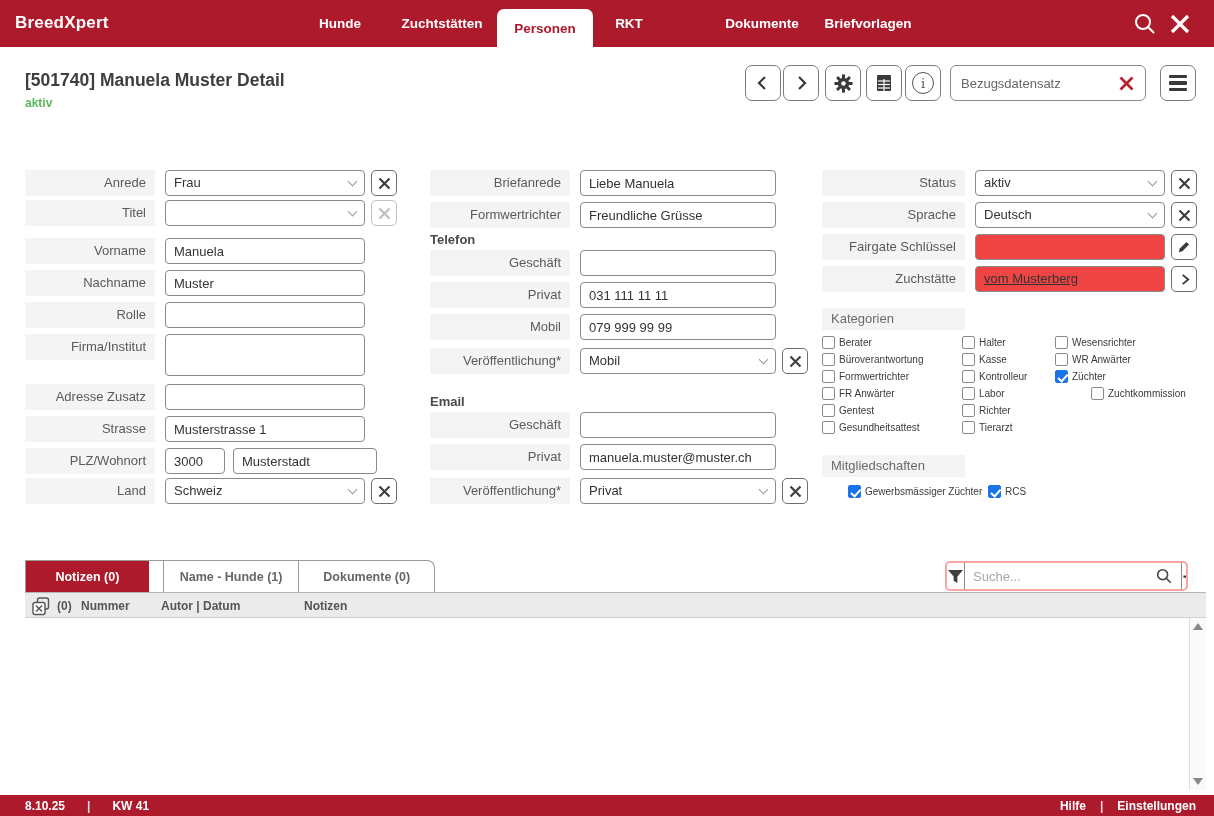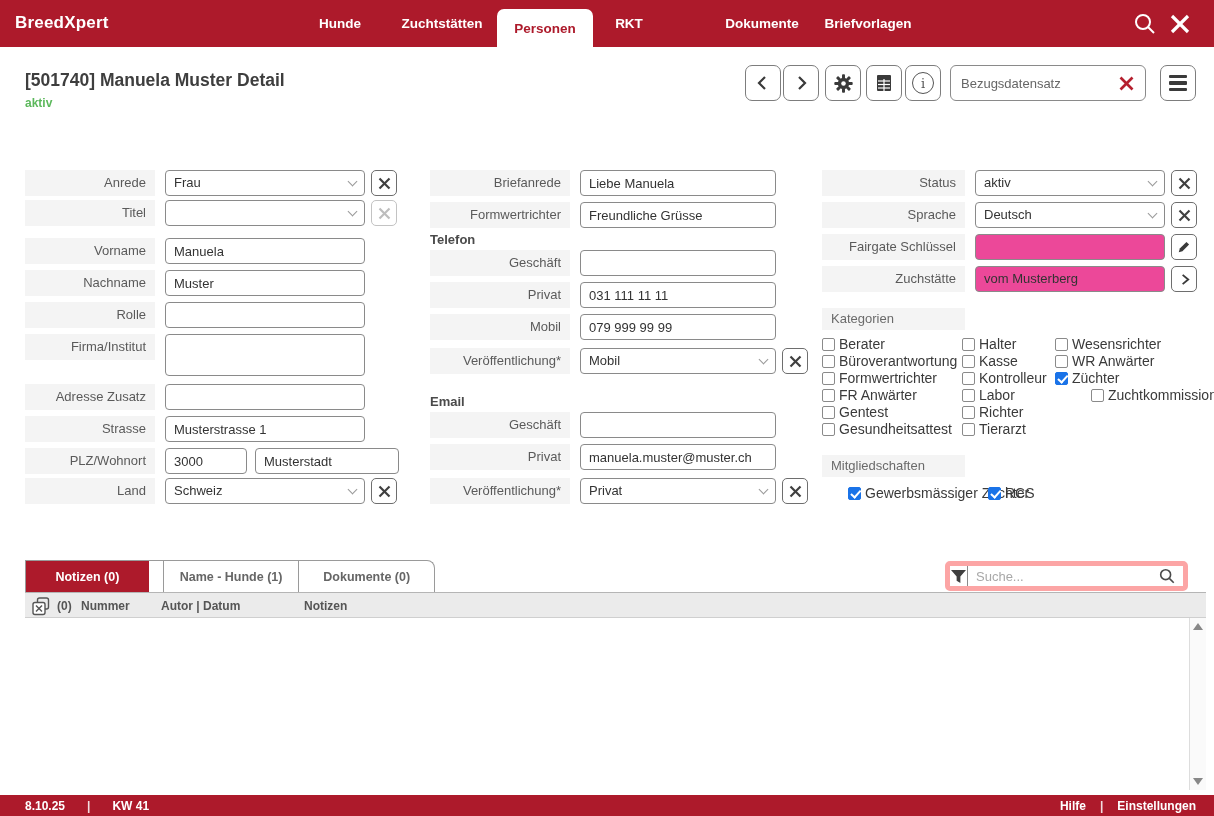--- a/index.html
+++ b/index.html
@@ -30,49 +30,49 @@
   .ref-field .ref-text { flex:1; }
 
   
   .row { position:absolute; display:flex; align-items:flex-start; }
   .lbl { background:#f4f4f4; color:#5a5a5a; font-size:13px; height:26px; line-height:26px; text-align:right;
          padding-right:9px; }
   .fld { height:26px; border:1px solid #8a8a8a; border-radius:4px; font-size:13px; color:#333; padding:0 8px;
          background:#fff; margin-left:10px; }
   input.fld { outline:none; }
   textarea.fld { height:42px; resize:none; padding-top:4px; outline:none; }
-  .fld.dis { background:#ec4899; line-height:24px; }
+  .fld.dis { background:#ef4444; line-height:24px;text-decoration:underline; }
   .select { display:flex; align-items:center; justify-content:space-between; cursor:pointer; line-height:24px; }
   .chev { width:7px; height:7px; border-right:1.5px solid #9a9a9a; border-bottom:1.5px solid #9a9a9a;
           transform:rotate(45deg); margin-top:-4px; }
   .sidebtn { width:26px; height:26px; border:1.5px solid #6e6e6e; border-radius:5px; background:#fff; margin-left:6px;
              display:flex; align-items:center; justify-content:center; cursor:pointer; flex:none; }
   .sidebtn.disabled { border-color:#c3c3c3; }
   .w130{width:130px} .w140{width:140px} .w143{width:143px}
-  .f200{width:200px} .f196{width:196px} .f190{width:190px} .f64{width:82px} .f128{width:144px; margin-left:8px}
+  .f200{width:200px} .f196{width:196px} .f190{width:190px} .f64{width:60px} .f128{width:144px; margin-left:8px}
   .sect { position:absolute; font-size:13px; font-weight:bold; color:#4a4a4a; }
   .mini-lbl { position:absolute; width:143px; height:22px; line-height:22px; background:#f4f4f4; color:#6a6a6a;
               font-size:13px; padding-left:9px; }
 
   
-  .cbrow { position:absolute; display:flex; align-items:center; gap:4px; font-size:14px; color:#3a3a3a; }
+  .cbrow { position:absolute; display:flex; align-items:center; gap:4px; font-size:10px; color:#3a3a3a; }
   .cb { width:13px; height:13px; border:1px solid #8a8a8a; border-radius:2px; background:#fff; position:relative;
         cursor:pointer; flex:none; }
   .cb.checked { background:#1a73e8; border-color:#1a73e8; }
   .cb.checked::after { content:""; position:absolute; left:3.5px; top:0.5px; width:4px; height:7.5px;
                        border:solid #fff; border-width:0 2px 2px 0; transform:rotate(42deg); }
 
   
   .tabstrip { position:absolute; left:25px; top:560px; width:410px; height:32px; border:1px solid #9a9a9a;
               border-bottom:none; border-radius:0 8px 0 0; display:flex; background:#fff; overflow:hidden; }
   .btab { display:flex; align-items:center; justify-content:center; font-size:12.5px; font-weight:bold; color:#666;
           cursor:pointer; }
   .btab + .btab { border-left:1px solid #9a9a9a; }
   .btab.active { background:#ad1a2b; color:#fff; }
-  .ctrls { position:absolute; left:945px; top:561px; width:243px; height:30px; border:5px solid #fca5a5;
+  .ctrls { position:absolute; left:945px; top:561px; width:243px; height:30px; border:2px solid #fca5a5;
            border-radius:5px; display:flex; align-items:stretch; background:#fff; overflow:hidden; }
   .ctrl-filter { width:37px; border-right:1px solid #8a8a8a; display:flex; align-items:center; justify-content:center;
                  cursor:pointer; }
   .ctrl-search { flex:1; display:flex; align-items:center; padding:0 8px; gap:6px; }
   .ctrl-search input { border:none; outline:none; flex:1; font-size:13px; color:#333; min-width:0; }
   .ctrl-search input::placeholder { color:#a8a8a8; }
   .ctrl-sq { width:33px; border-left:1px solid #8a8a8a; display:flex; align-items:center; justify-content:center;
              cursor:pointer; }
   .thead { position:absolute; left:25px; top:592px; width:1181px; height:26px; background:#ebebeb;
            border-top:1px solid #b5b5b5; border-bottom:1px solid #cfcfcf; font-size:12px; font-weight:bold;

